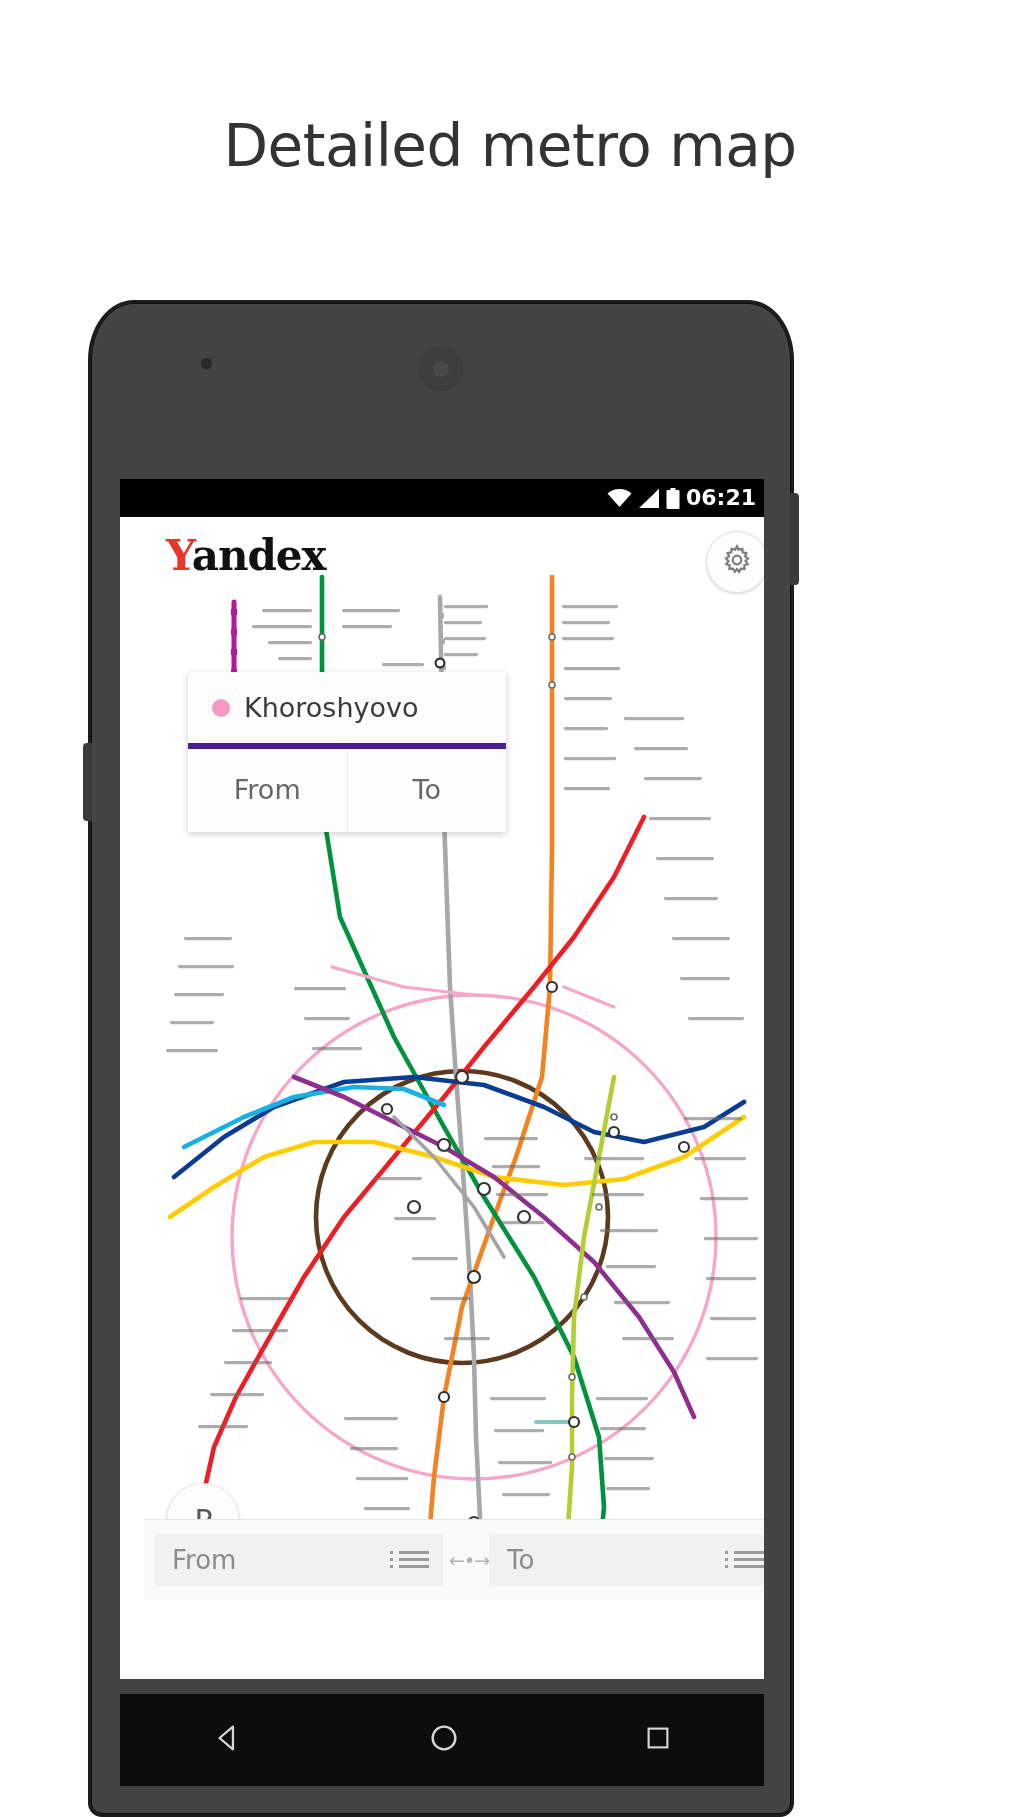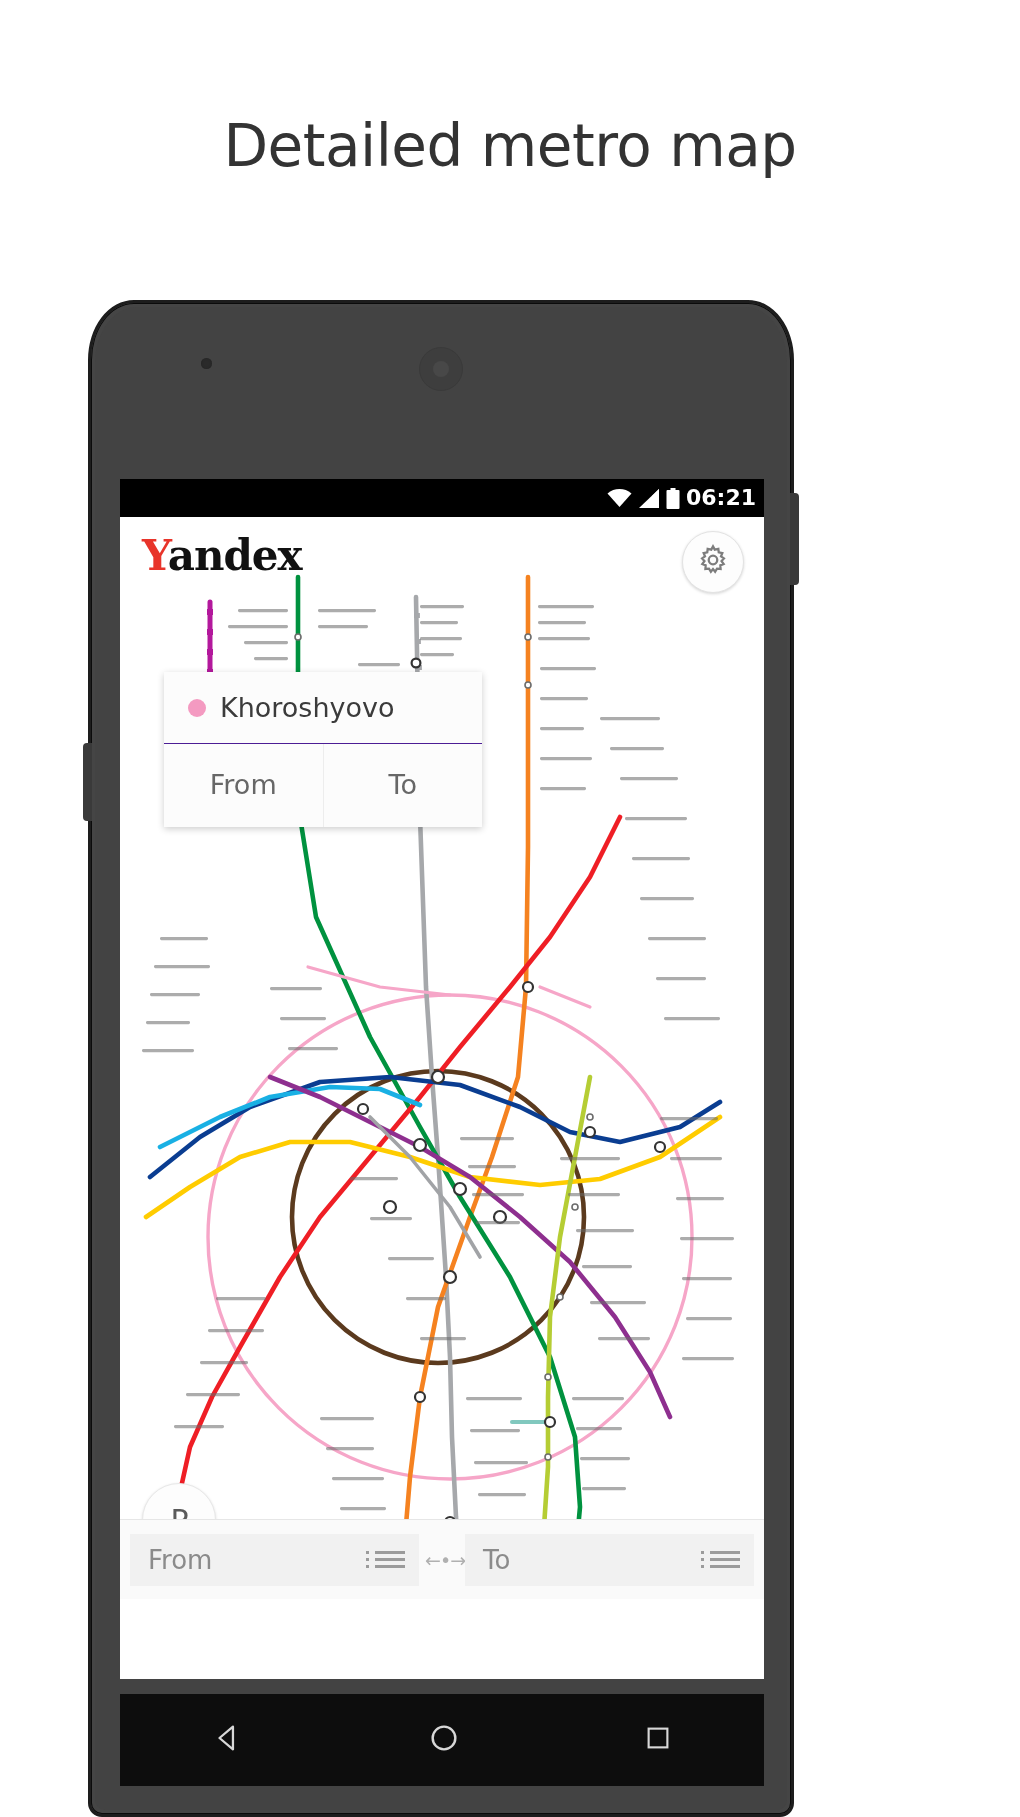--- a/index.html
+++ b/index.html
@@ -83,21 +83,21 @@
   }
   .sb-wifi { width: 25px; height: 19px; position: relative; }
   .sb-wifi svg, .sb-sig svg, .sb-bat svg { display: block; }
   .sb-clock {
     color: #ffffff; font-size: 22px; font-weight: 700;
     font-family: "DejaVu Sans", sans-serif; letter-spacing: 0px;
     margin-left: 0; line-height: 1;
   }
 
   
-  .map-area { position: relative; width: 644px; height: 1082px; background: #fff; overflow: hidden; }
+  .map-area { position: relative; width: 644px; height: 1082px; background: #fff; overflow: hidden; margin-left: 24px; }
   .map-svg { position: absolute; left: 0; top: 0; }
 
   
   .brand {
     position: absolute; left: 22px; top: 18px;
     font-family: "DejaVu Serif", serif;
     font-size: 42px; font-weight: 700; letter-spacing: -1px;
     color: #111; line-height: 1;
   }
   .brand .y { color: #e8342a; }
@@ -122,21 +122,21 @@
   .popup {
     position: absolute; left: 44px; top: 155px;
     width: 318px;
     background: #fcfcfc;
     box-shadow: 0 2px 7px rgba(0,0,0,.20);
   }
   .popup-title {
     display: flex; align-items: center; gap: 14px;
     padding: 20px 18px 20px 24px;
     background: #fcfcfc;
-    border-bottom: 1px solid #4c1d95;
+    border-bottom: 6px solid #4c1d95;
   }
   .popup-dot { width: 18px; height: 18px; border-radius: 50%; background: #f49ac1; flex: none; }
   .popup-name {
     font-size: 27px; color: #3b3b3b; white-space: nowrap;
     font-family: "DejaVu Sans", sans-serif;
   }
   .popup-actions { display: flex; }
   .popup-btn {
     flex: 1; text-align: center;
     padding: 25px 0 27px;

